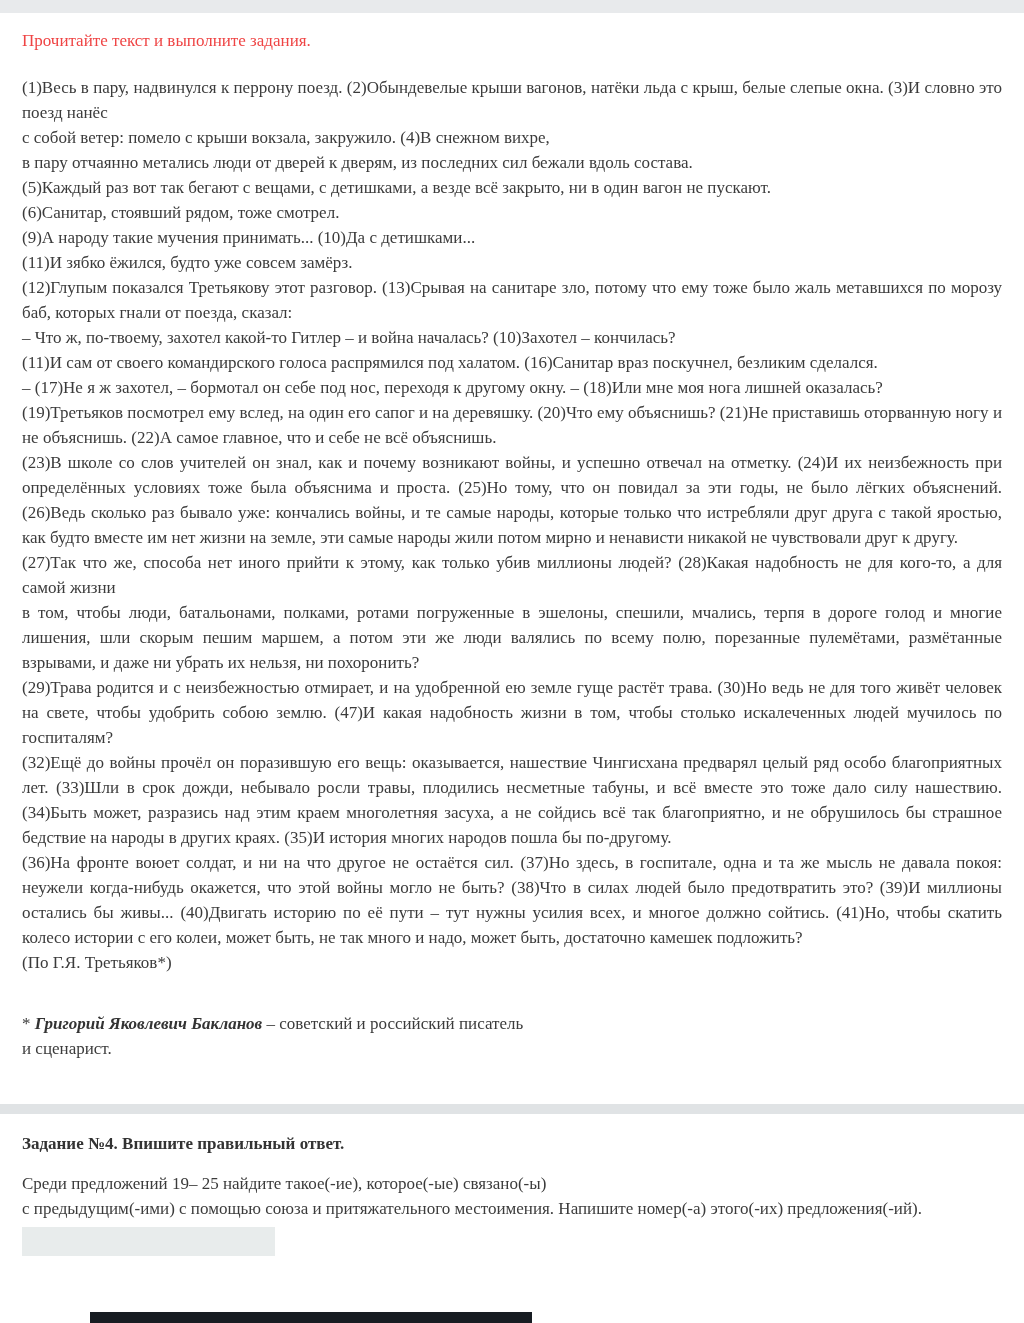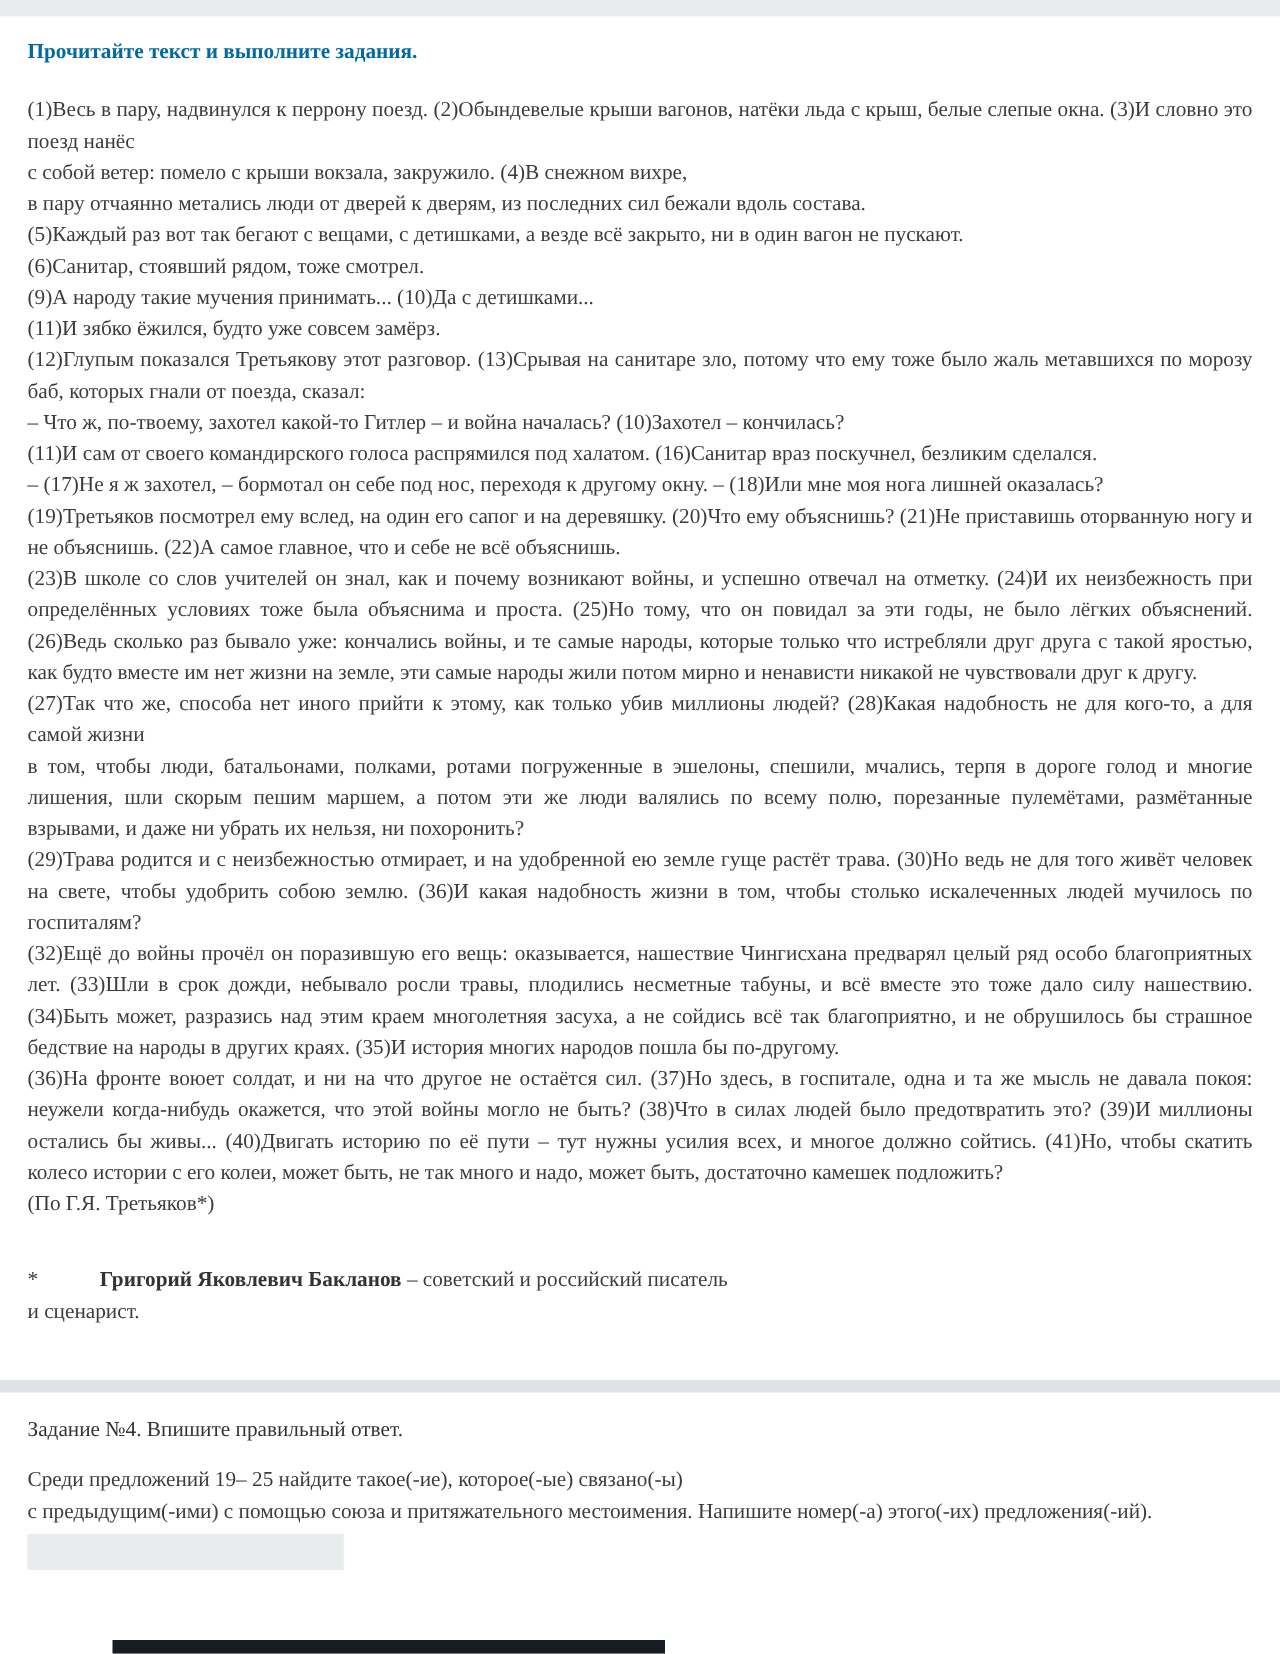--- a/index.html
+++ b/index.html
@@ -20,53 +20,53 @@
     height: 13px;
     background: #e8eaec;
   }
   .content {
     padding: 0 22px;
   }
   .instr-title {
     margin: 17px 0 0 0;
     font-size: 17px;
     line-height: 22px;
-    font-weight: bold;
-    color: #0369a1;
+    font-weight: normal;
+    color: #ef4444;
   }
   .reading-text {
     margin-top: 23px;
   }
   .reading-text p {
     margin: 0;
     font-size: 17px;
     line-height: 25px;
     text-align: justify;
   }
   .footnote {
     margin-top: 36px;
     font-size: 17px;
     line-height: 25px;
   }
   .footnote .author {
     font-weight: bold;
+    font-style: italic;
     color: #333333;
-    margin-left: 45px;
   }
   .divider {
     margin-top: 43px;
     width: 1024px;
     height: 10px;
     background: #e0e3e5;
   }
   .task-title {
     margin: 19px 0 0 0;
     font-size: 17px;
     line-height: 22px;
-    font-weight: normal;
+    font-weight: bold;
     color: #333333;
   }
   .task-desc {
     margin: 16px 0 0 0;
     font-size: 17px;
     line-height: 25px;
   }
   .answer-input {
     display: block;
     margin-top: 6px;
@@ -108,21 +108,21 @@
     <p>(9)А народу такие мучения принимать... (10)Да с детишками...</p>
     <p>(11)И зябко ёжился, будто уже совсем замёрз.</p>
     <p>(12)Глупым показался Третьякову этот разговор. (13)Срывая на санитаре зло, потому что ему тоже было жаль метавшихся по морозу баб, которых гнали от поезда, сказал:</p>
     <p>– Что ж, по-твоему, захотел какой-то Гитлер – и война началась? (10)Захотел – кончилась?</p>
     <p>(11)И сам от своего командирского голоса распрямился под халатом. (16)Санитар враз поскучнел, безликим сделался.</p>
     <p>– (17)Не я ж захотел, – бормотал он себе под нос, переходя к другому окну. – (18)Или мне моя нога лишней оказалась?</p>
     <p>(19)Третьяков посмотрел ему вслед, на один его сапог и на деревяшку. (20)Что ему объяснишь? (21)Не приставишь оторванную ногу и не объяснишь. (22)А самое главное, что и себе не всё объяснишь.</p>
     <p>(23)В школе со слов учителей он знал, как и почему возникают войны, и успешно отвечал на отметку. (24)И их неизбежность при определённых условиях тоже была объяснима и проста. (25)Но тому, что он повидал за эти годы, не было лёгких объяснений. (26)Ведь сколько раз бывало уже: кончались войны, и те самые народы, которые только что истребляли друг друга с такой яростью, как будто вместе им нет жизни на земле, эти самые народы жили потом мирно и ненависти никакой не чувствовали друг к другу.</p>
     <p>(27)Так что же, способа нет иного прийти к этому, как только убив миллионы людей? (28)Какая надобность не для кого-то, а для самой жизни</p>
     <p>в том, чтобы люди, батальонами, полками, ротами погруженные в эшелоны, спешили, мчались, терпя в дороге голод и многие лишения, шли скорым пешим маршем, а потом эти же люди валялись по всему полю, порезанные пулемётами, размётанные взрывами, и даже ни убрать их нельзя, ни похоронить?</p>
-    <p>(29)Трава родится и с неизбежностью отмирает, и на удобренной ею земле гуще растёт трава. (30)Но ведь не для того живёт человек на свете, чтобы удобрить собою землю. (36)И какая надобность жизни в том, чтобы столько искалеченных людей мучилось по госпиталям?</p>
+    <p>(29)Трава родится и с неизбежностью отмирает, и на удобренной ею земле гуще растёт трава. (30)Но ведь не для того живёт человек на свете, чтобы удобрить собою землю. (47)И какая надобность жизни в том, чтобы столько искалеченных людей мучилось по госпиталям?</p>
     <p>(32)Ещё до войны прочёл он поразившую его вещь: оказывается, нашествие Чингисхана предварял целый ряд особо благоприятных лет. (33)Шли в срок дожди, небывало росли травы, плодились несметные табуны, и всё вместе это тоже дало силу нашествию. (34)Быть может, разразись над этим краем многолетняя засуха, а не сойдись всё так благоприятно, и не обрушилось бы страшное бедствие на народы в других краях. (35)И история многих народов пошла бы по-другому.</p>
     <p>(36)На фронте воюет солдат, и ни на что другое не остаётся сил. (37)Но здесь, в госпитале, одна и та же мысль не давала покоя: неужели когда-нибудь окажется, что этой войны могло не быть? (38)Что в силах людей было предотвратить это? (39)И миллионы остались бы живы... (40)Двигать историю по её пути – тут нужны усилия всех, и многое должно сойтись. (41)Но, чтобы скатить колесо истории с его колеи, может быть, не так много и надо, может быть, достаточно камешек подложить?</p>
     <p>(По Г.Я. Третьяков*)</p>
   </div>
 
   <p class="footnote"><span>* </span><span class="author">Григорий Яковлевич Бакланов</span><span> – советский и российский писатель</span><br><span>и сценарист.</span></p>
 
 </div>
 
 <div class="divider"></div>

